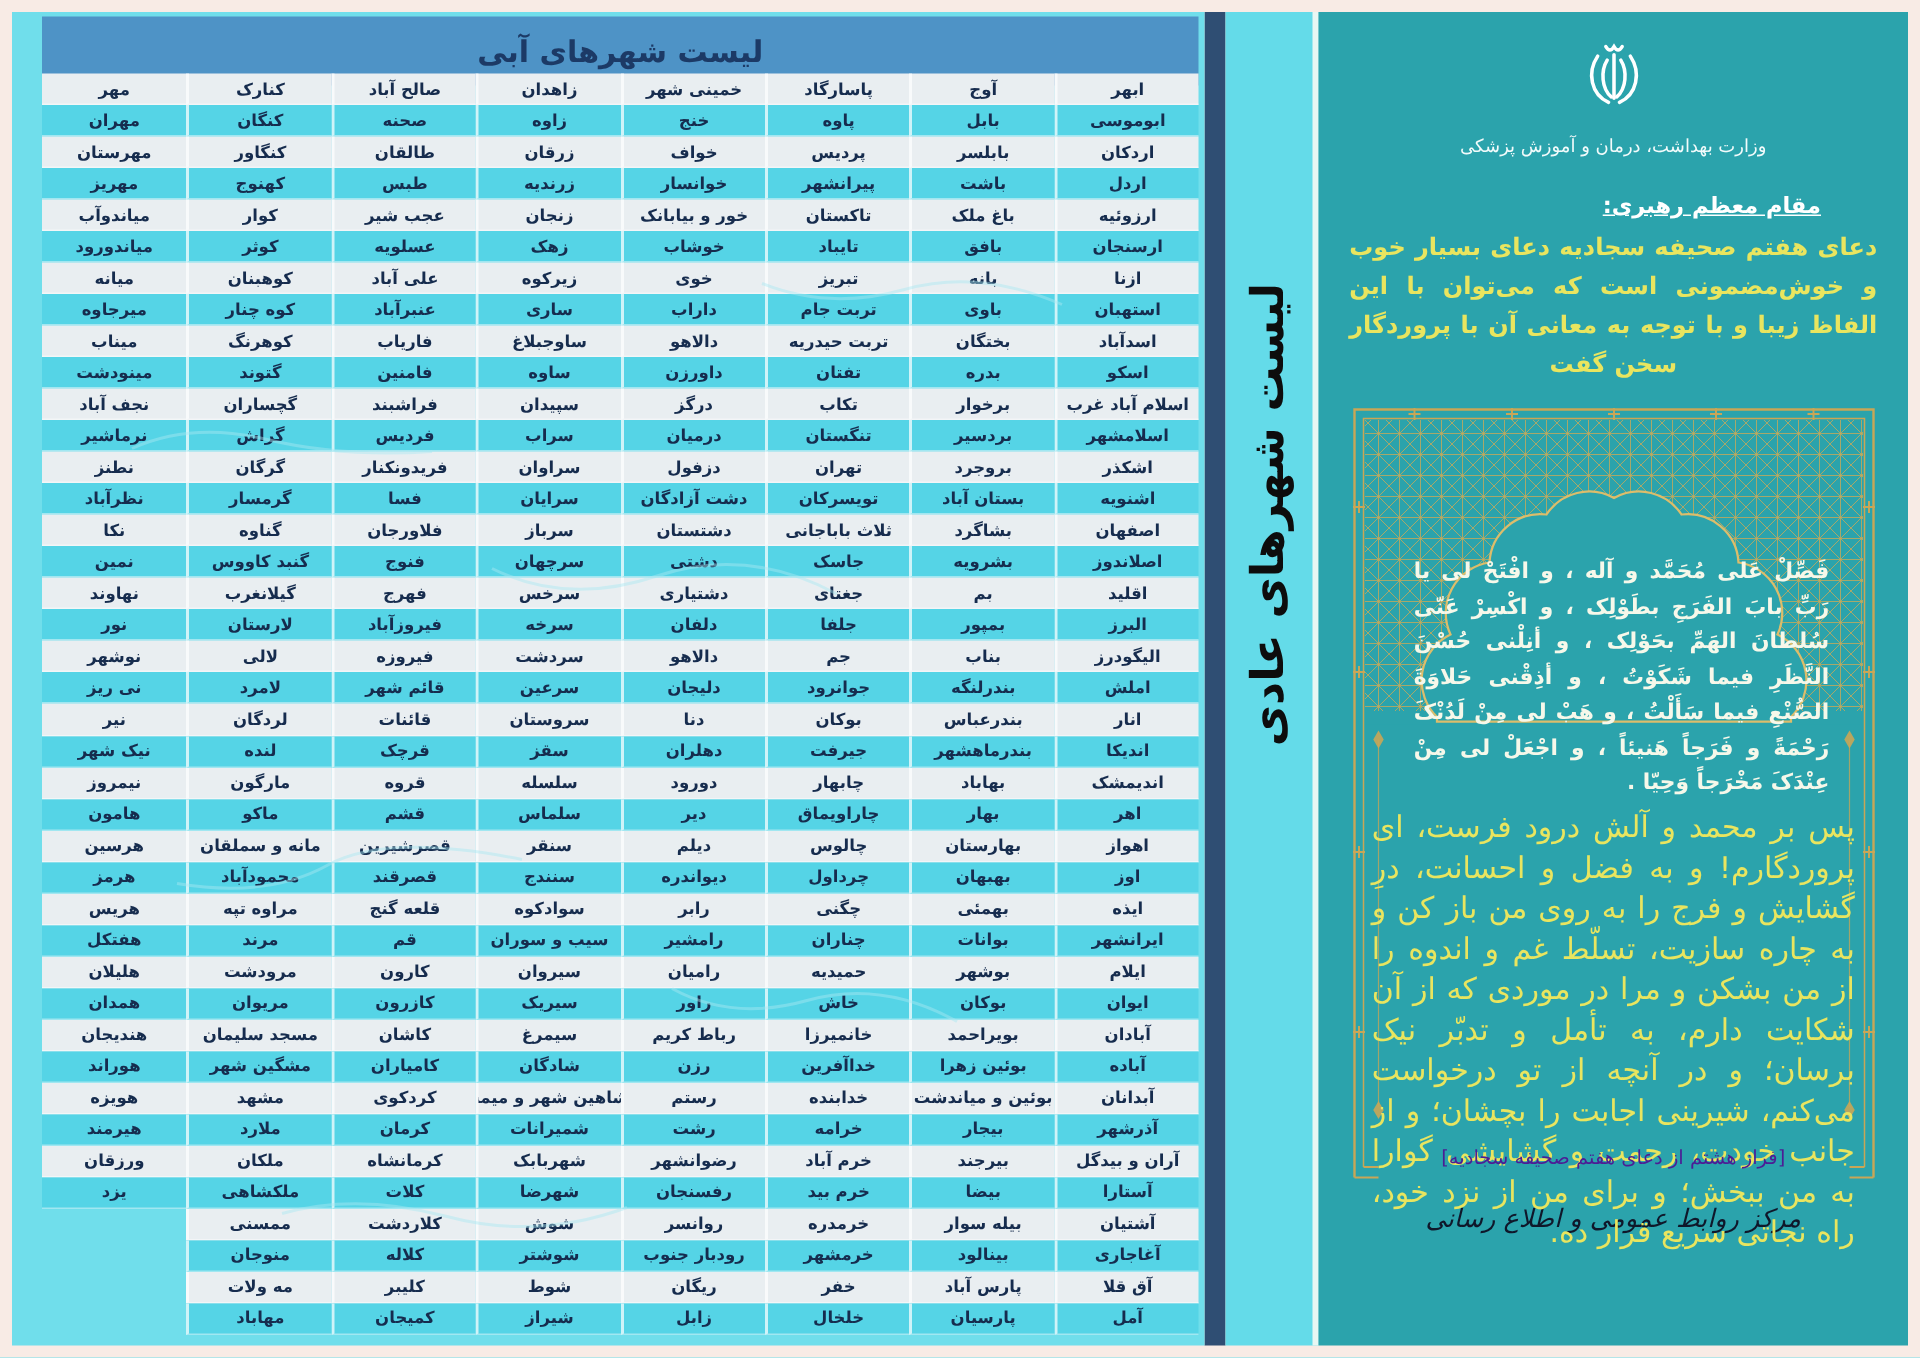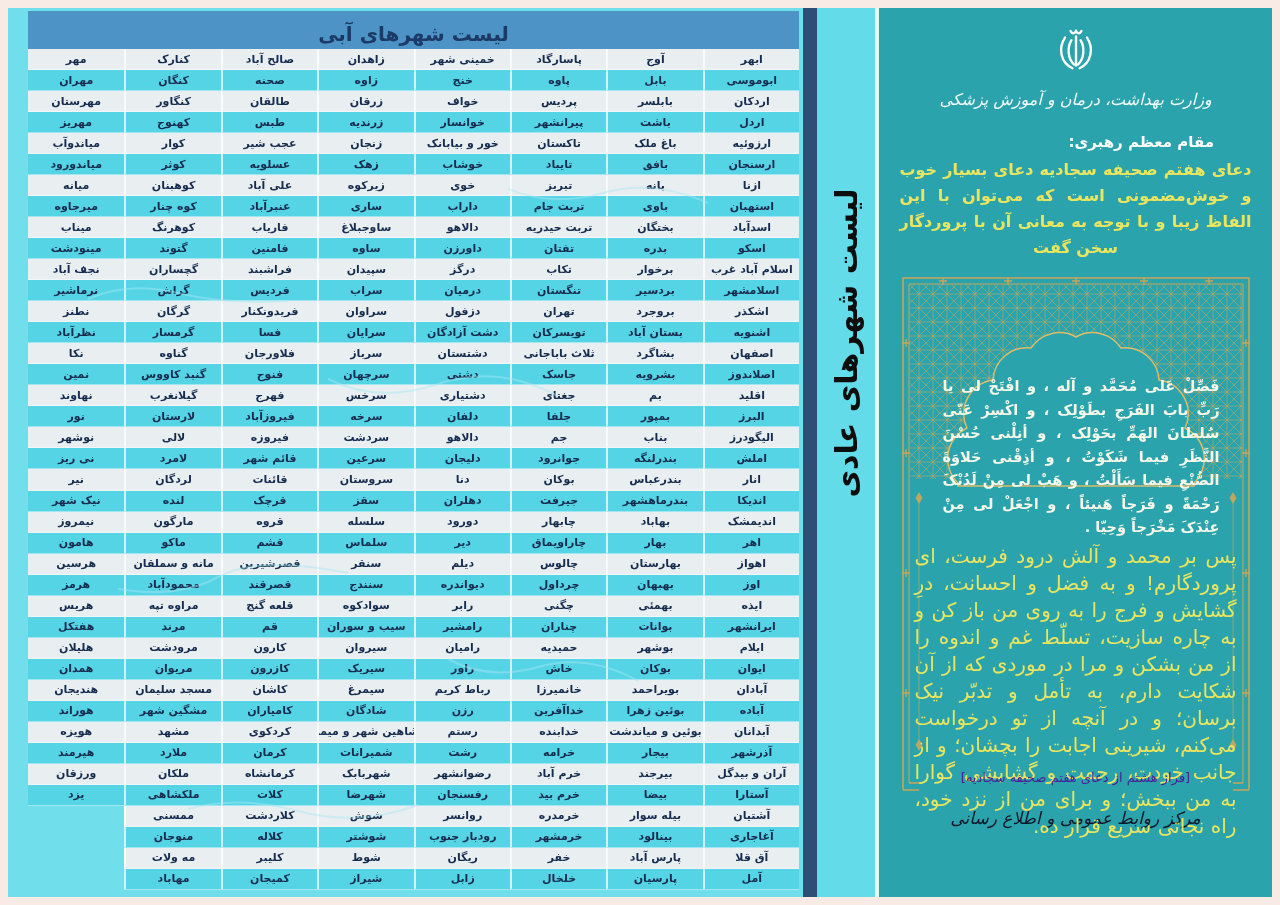--- a/index.html
+++ b/index.html
@@ -42,22 +42,22 @@
   .vtitle{
     position:absolute;top:335px;left:50%;
     transform:translate(-50%,-50%) rotate(-90deg);
     font-size:30px;font-weight:bold;color:#0d0d0d;white-space:nowrap;direction:rtl;
   }
 
   
   .panel{flex:1;background:#2ba3ac;position:relative;color:#fff;direction:rtl;}
   .emblem{display:block;margin:13px auto 2px;}
   .gov1{text-align:center;font-size:15px;font-style:italic;color:#f2fbfb;}
-  .gov2{text-align:center;font-size:16px;font-style:italic;margin-top:9px;color:#f2fbfb;}
-  .leader-head{font-weight:bold;font-size:15px;margin:24px 58px 6px 0;text-align:right;color:#ffffff;}
+  .gov2{text-align:center;font-size:12px;margin-top:9px;color:#f2fbfb;}
+  .leader-head{font-weight:bold;font-size:15px;margin:24px 58px 6px 0;text-align:right;color:#ffffff;text-decoration:underline;}
   .quote{
     width:352px;margin:4px auto 0;direction:rtl;
     text-align:justify;text-align-last:center;
     font-weight:bold;font-size:16px;line-height:26px;color:#e9e55f;
   }
   .frame{position:relative;width:356px;height:520px;margin:12px auto 0;}
   .frame-art{position:absolute;inset:0;}
   .prayer{
     position:absolute;top:102px;right:34px;left:45px;
     text-align:justify;font-size:14.5px;line-height:23.5px;

